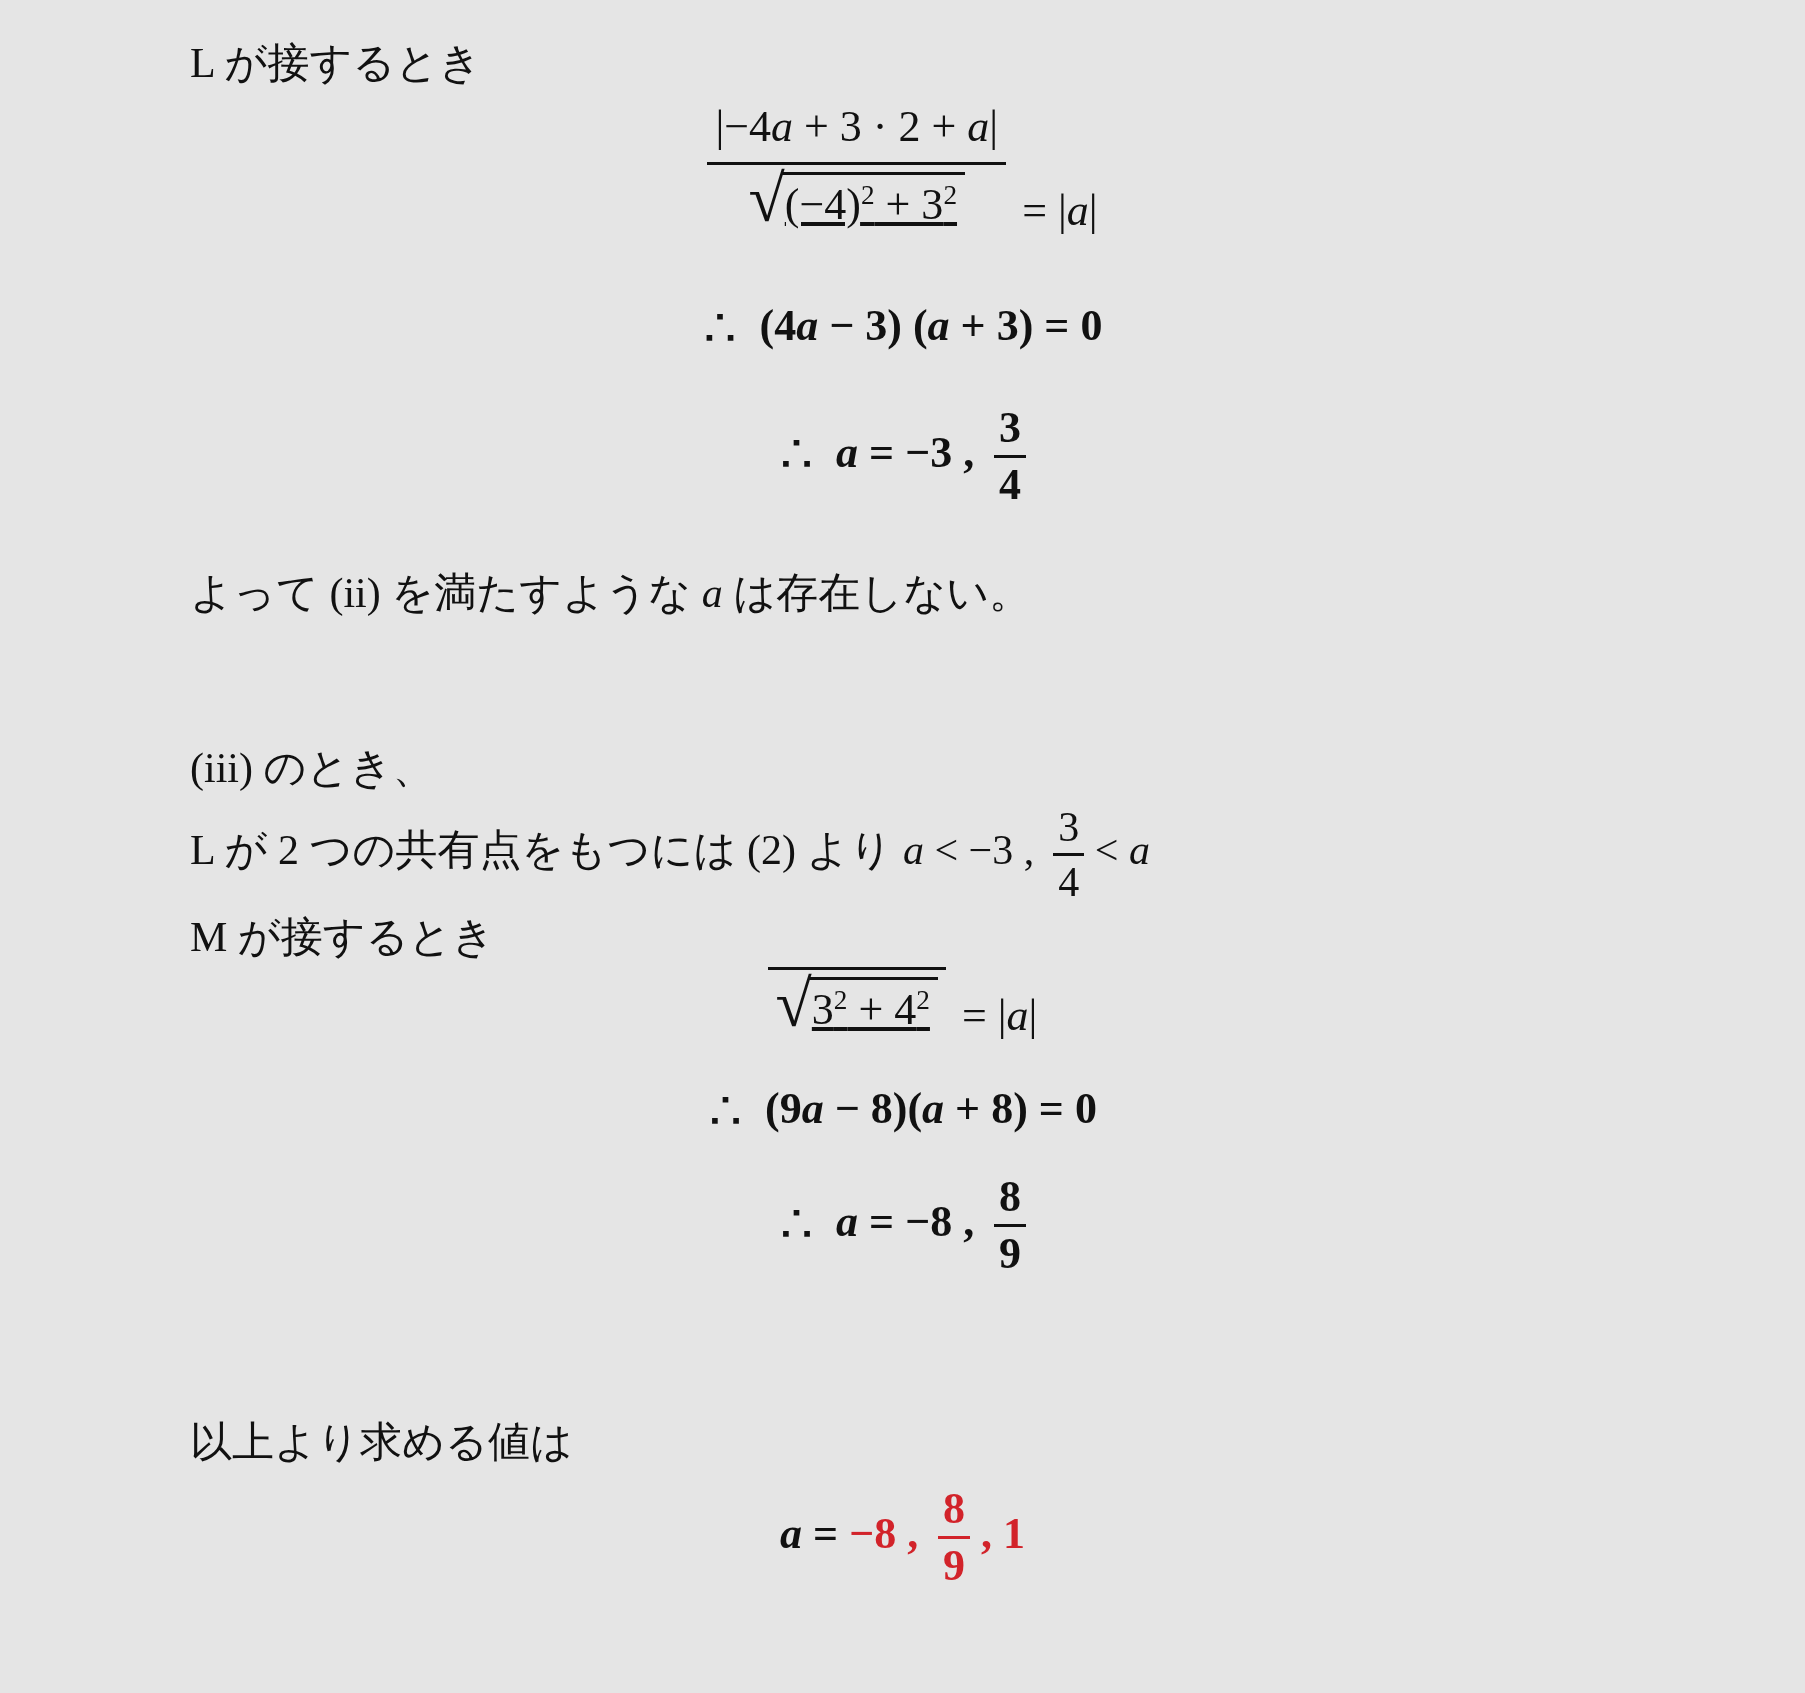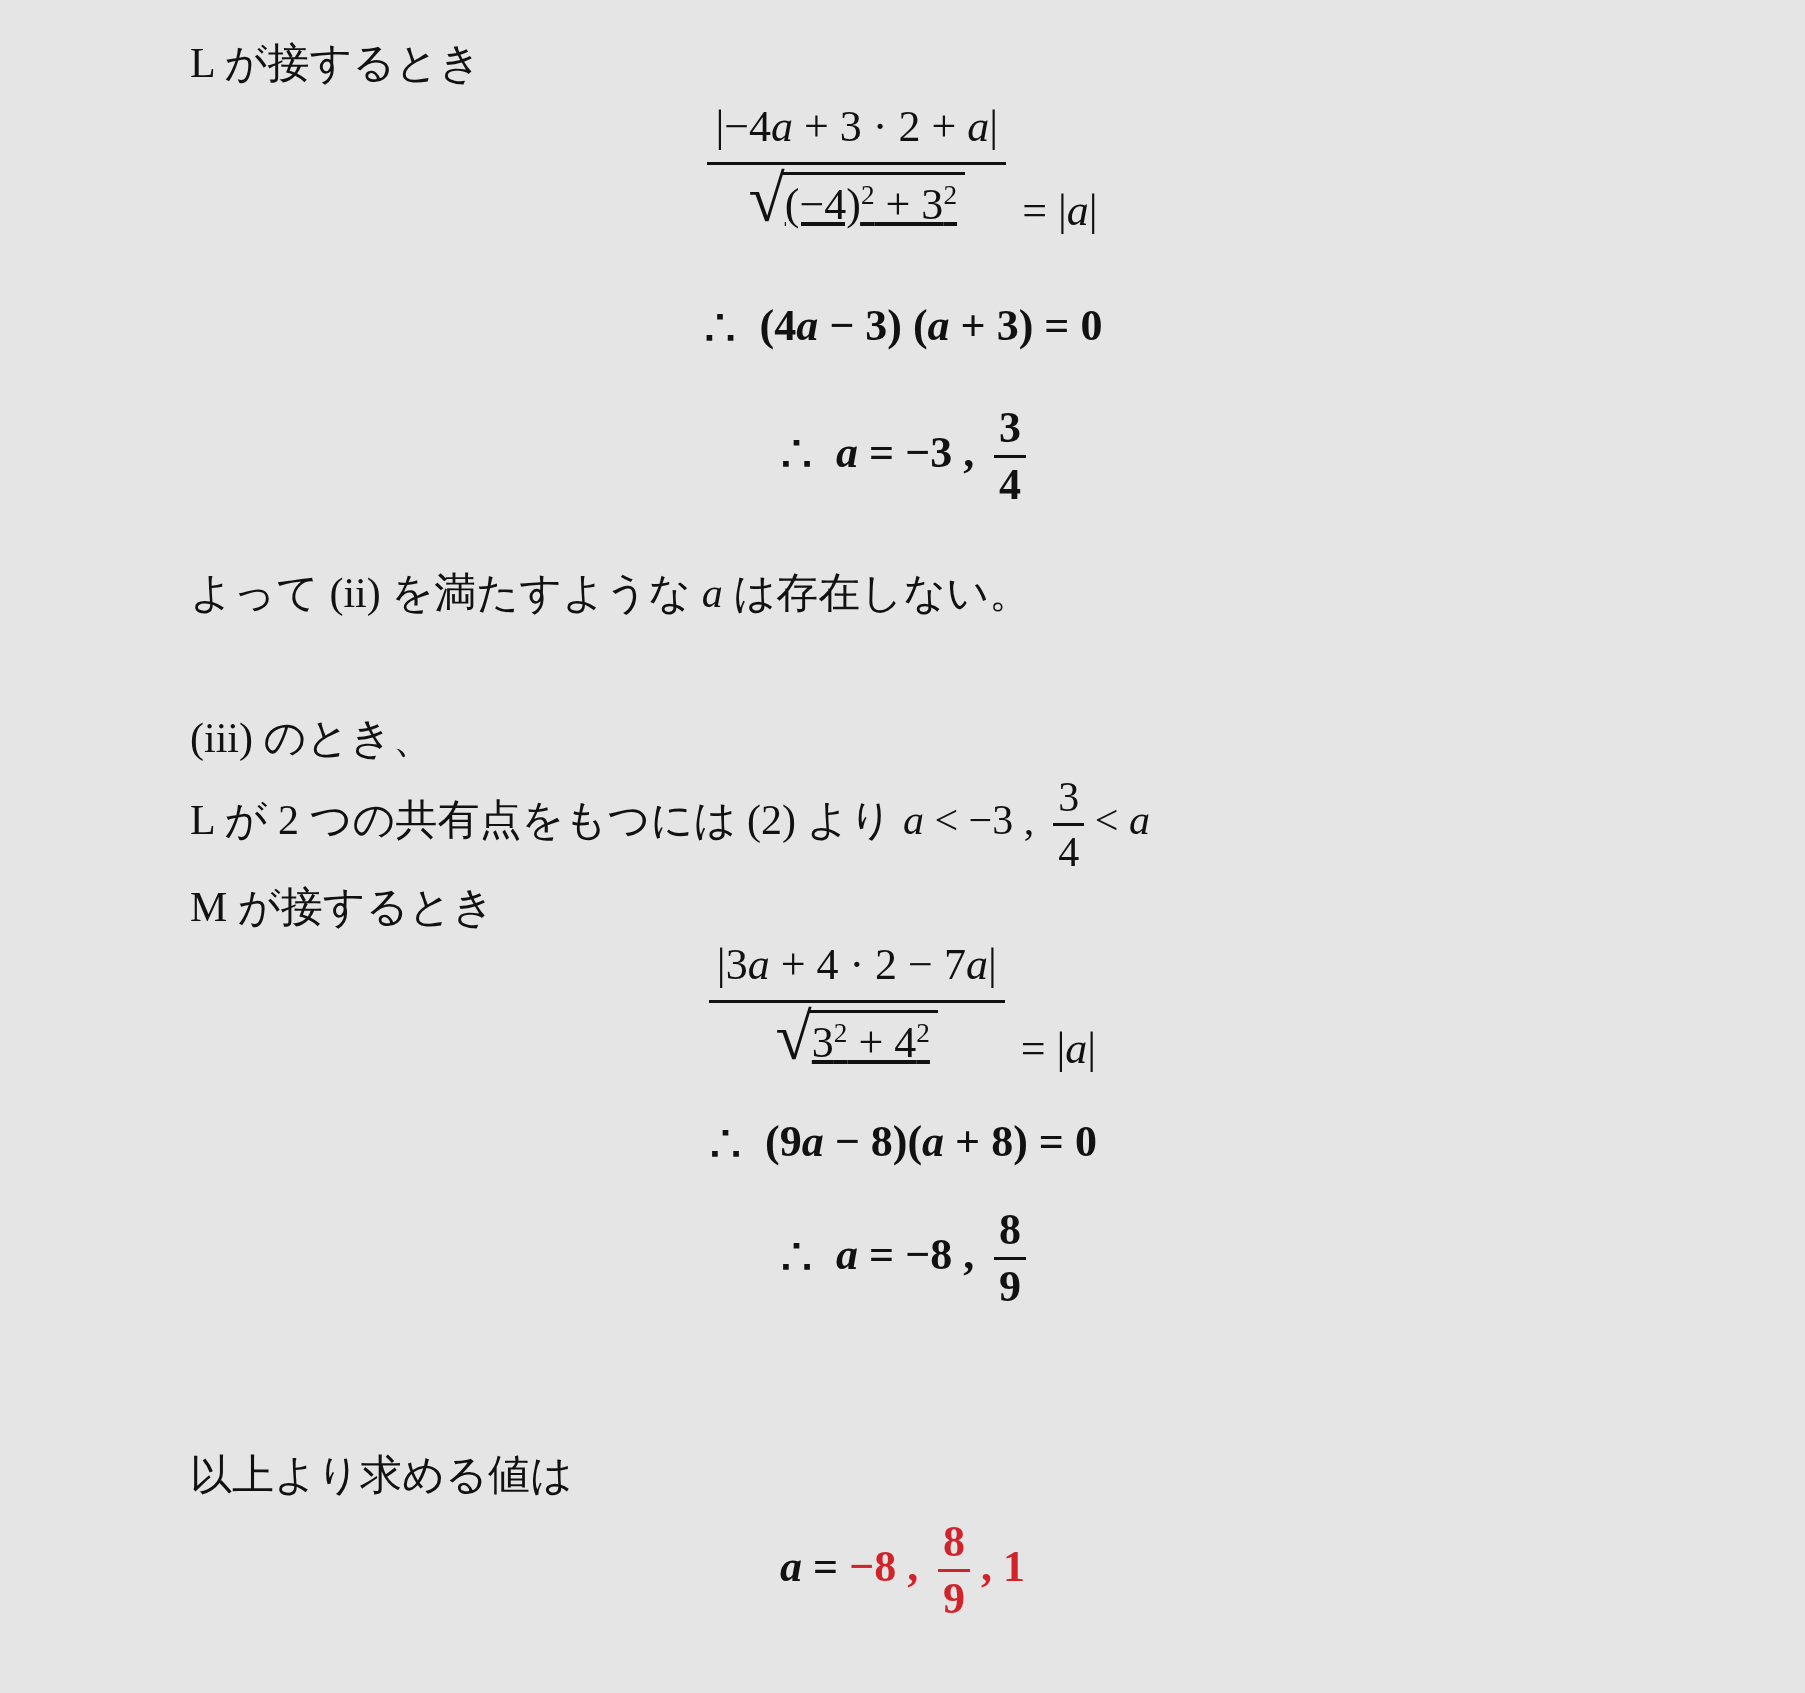--- a/index.html
+++ b/index.html
@@ -42,21 +42,21 @@
     line-height: 1.05;
     margin-left: 0.2em;
   }
   .fnum { display: block; padding: 0 5px 4px; }
   .fden { display: block; border-top: 3px solid currentColor; padding: 4px 5px 0; }
   
   .m-eq1   { margin-top: 8px; }
   .m-eq2   { margin-top: 60px; }
   .m-eq3   { margin-top: 52px; }
   .m-yotte { margin-top: 58px; }
-  .m-case3 { margin-top: 90px; }
+  .m-case3 { margin-top: 120px; }
   .m-ltwo  { margin-top: 10px; }
   .m-mline { margin-top: 6px; }
   .m-eq4   { margin-top: 2px; }
   .m-eq5   { margin-top: 38px; }
   .m-eq6   { margin-top: 38px; }
   .m-final { margin-top: 138px; }
   .m-eq7   { margin-top: 16px; }
 </style>
 </head>
 <body>
@@ -92,21 +92,20 @@
 
   <p class="text-line m-case3"><span>(iii) のとき、</span></p>
 
   <p class="text-line m-ltwo"><span>L が 2 つの共有点をもつには (2) より </span><i class="var">a</i><span> &lt; −3 , </span><span class="frac"><span class="fnum">3</span><span class="fden">4</span></span><span> &lt; </span><i class="var">a</i></p>
 
   <p class="text-line m-mline"><span>M が接するとき</span></p>
 
   <div class="display-eq m-eq4">
     <span class="mathrow">
       <span class="bigfrac">
-        <span class="bnum"><span>|3</span><i class="var">a</i><span> + 4 · 2 − 7</span><i class="var">a</i><span>|</span></span>
         <span class="bden">
           <span class="sqrt">
               <span class="radical">√</span>
               <span class="radicand"><span>3</span><sup class="sup">2</sup><span> + 4</span><sup class="sup">2</sup></span>
             </span>
         </span>
       </span>
       <span class="rhs"><span>= |</span><i class="var">a</i><span>|</span></span>
     </span>
   </div>

